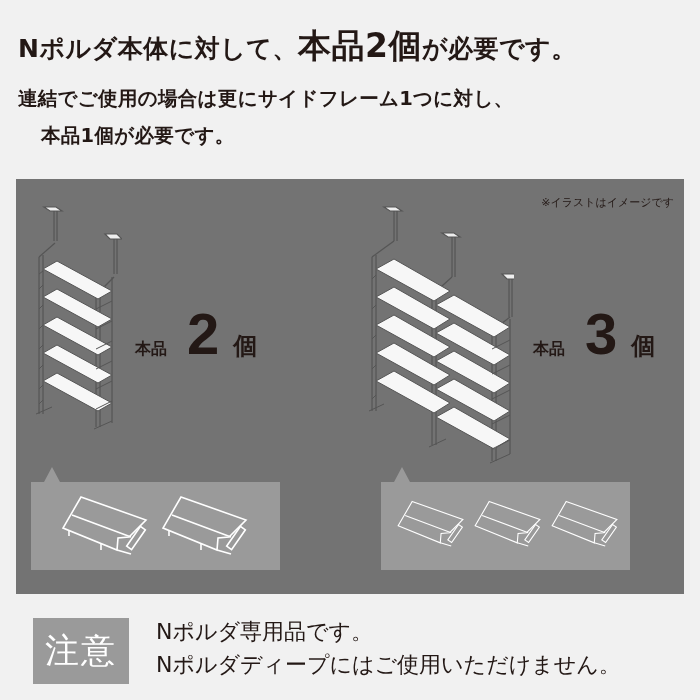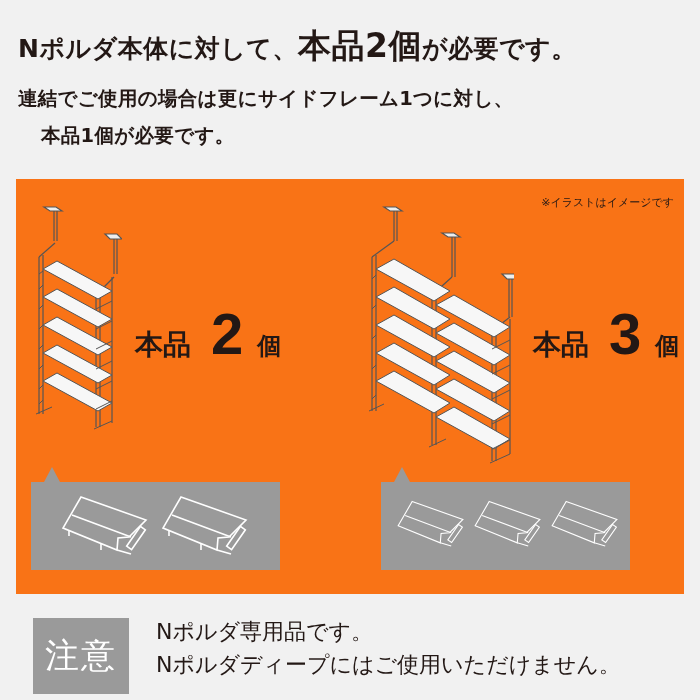--- a/index.html
+++ b/index.html
@@ -5,37 +5,37 @@
   * { margin: 0; padding: 0; box-sizing: border-box; }
   html, body { width: 700px; height: 700px; background: #f1f1f1; overflow: hidden; }
   body { position: relative; font-family: "DejaVu Sans", "Liberation Sans", sans-serif; color: #231815; }
 
   .headline { position: absolute; left: 18px; top: 30px; font-size: 25px; font-weight: bold; letter-spacing: 0.5px; white-space: nowrap; line-height: 32px; }
   .headline .emph { font-size: 33px; }
   .subline { position: absolute; left: 18px; font-size: 19.5px; font-weight: bold; white-space: nowrap; letter-spacing: 0.3px; }
   .subline.l1 { top: 85px; text-align: center; }
   .subline.l2 { top: 122px; margin-left: 23px; }
 
-  .panel { position: absolute; left: 16px; top: 179px; width: 668px; height: 415px; background: #f97316; }
+  .panel { position: absolute; left: 16px; top: 179px; width: 668px; height: 415px; background: #737373; }
 
   .note { position: absolute; right: 10px; top: 16px; font-size: 11px; color: #231815; white-space: nowrap; }
 
   .shelf-svg { position: absolute; }
 
   .count { position: absolute; display: flex; align-items: baseline; font-weight: bold; white-space: nowrap; }
-  .count .hon { font-size: 28px; }
+  .count .hon { font-size: 16px; }
   .count .num { font-size: 58px; font-family: "Liberation Sans", sans-serif; margin: 0 14px 0 20px; line-height: 1; }
   .count .ko { font-size: 24px; }
 
   .frame-box { position: absolute; background: #9a9a9a; height: 88px; top: 303px; }
   .frame-box::before { content: ""; position: absolute; left: 13px; top: -15px; width: 0; height: 0;
     border-left: 8px solid transparent; border-right: 8px solid transparent; border-bottom: 15px solid #9a9a9a; }
   .frame-box svg { position: absolute; left: 0; top: 0; }
 
-  .caution { position: absolute; left: 33px; top: 618px; width: 96px; height: 76px; background: #9a9a9a; color: #ffffff;
+  .caution { position: absolute; left: 33px; top: 618px; width: 96px; height: 66px; background: #9a9a9a; color: #ffffff;
     font-size: 34px; display: flex; align-items: center; justify-content: center; letter-spacing: 2px; }
   .caution-text { position: absolute; left: 147px; font-size: 22px; white-space: nowrap; color: #231815; margin-left: 9px; }
   .caution-text.l1 { top: 617px; }
   .caution-text.l2 { top: 650px; }
 </style>
 </head>
 <body>
 
 <div class="headline">
   <span>Nポルダ本体に対して、</span><span class="emph">本品2個</span><span>が必要です。</span>

